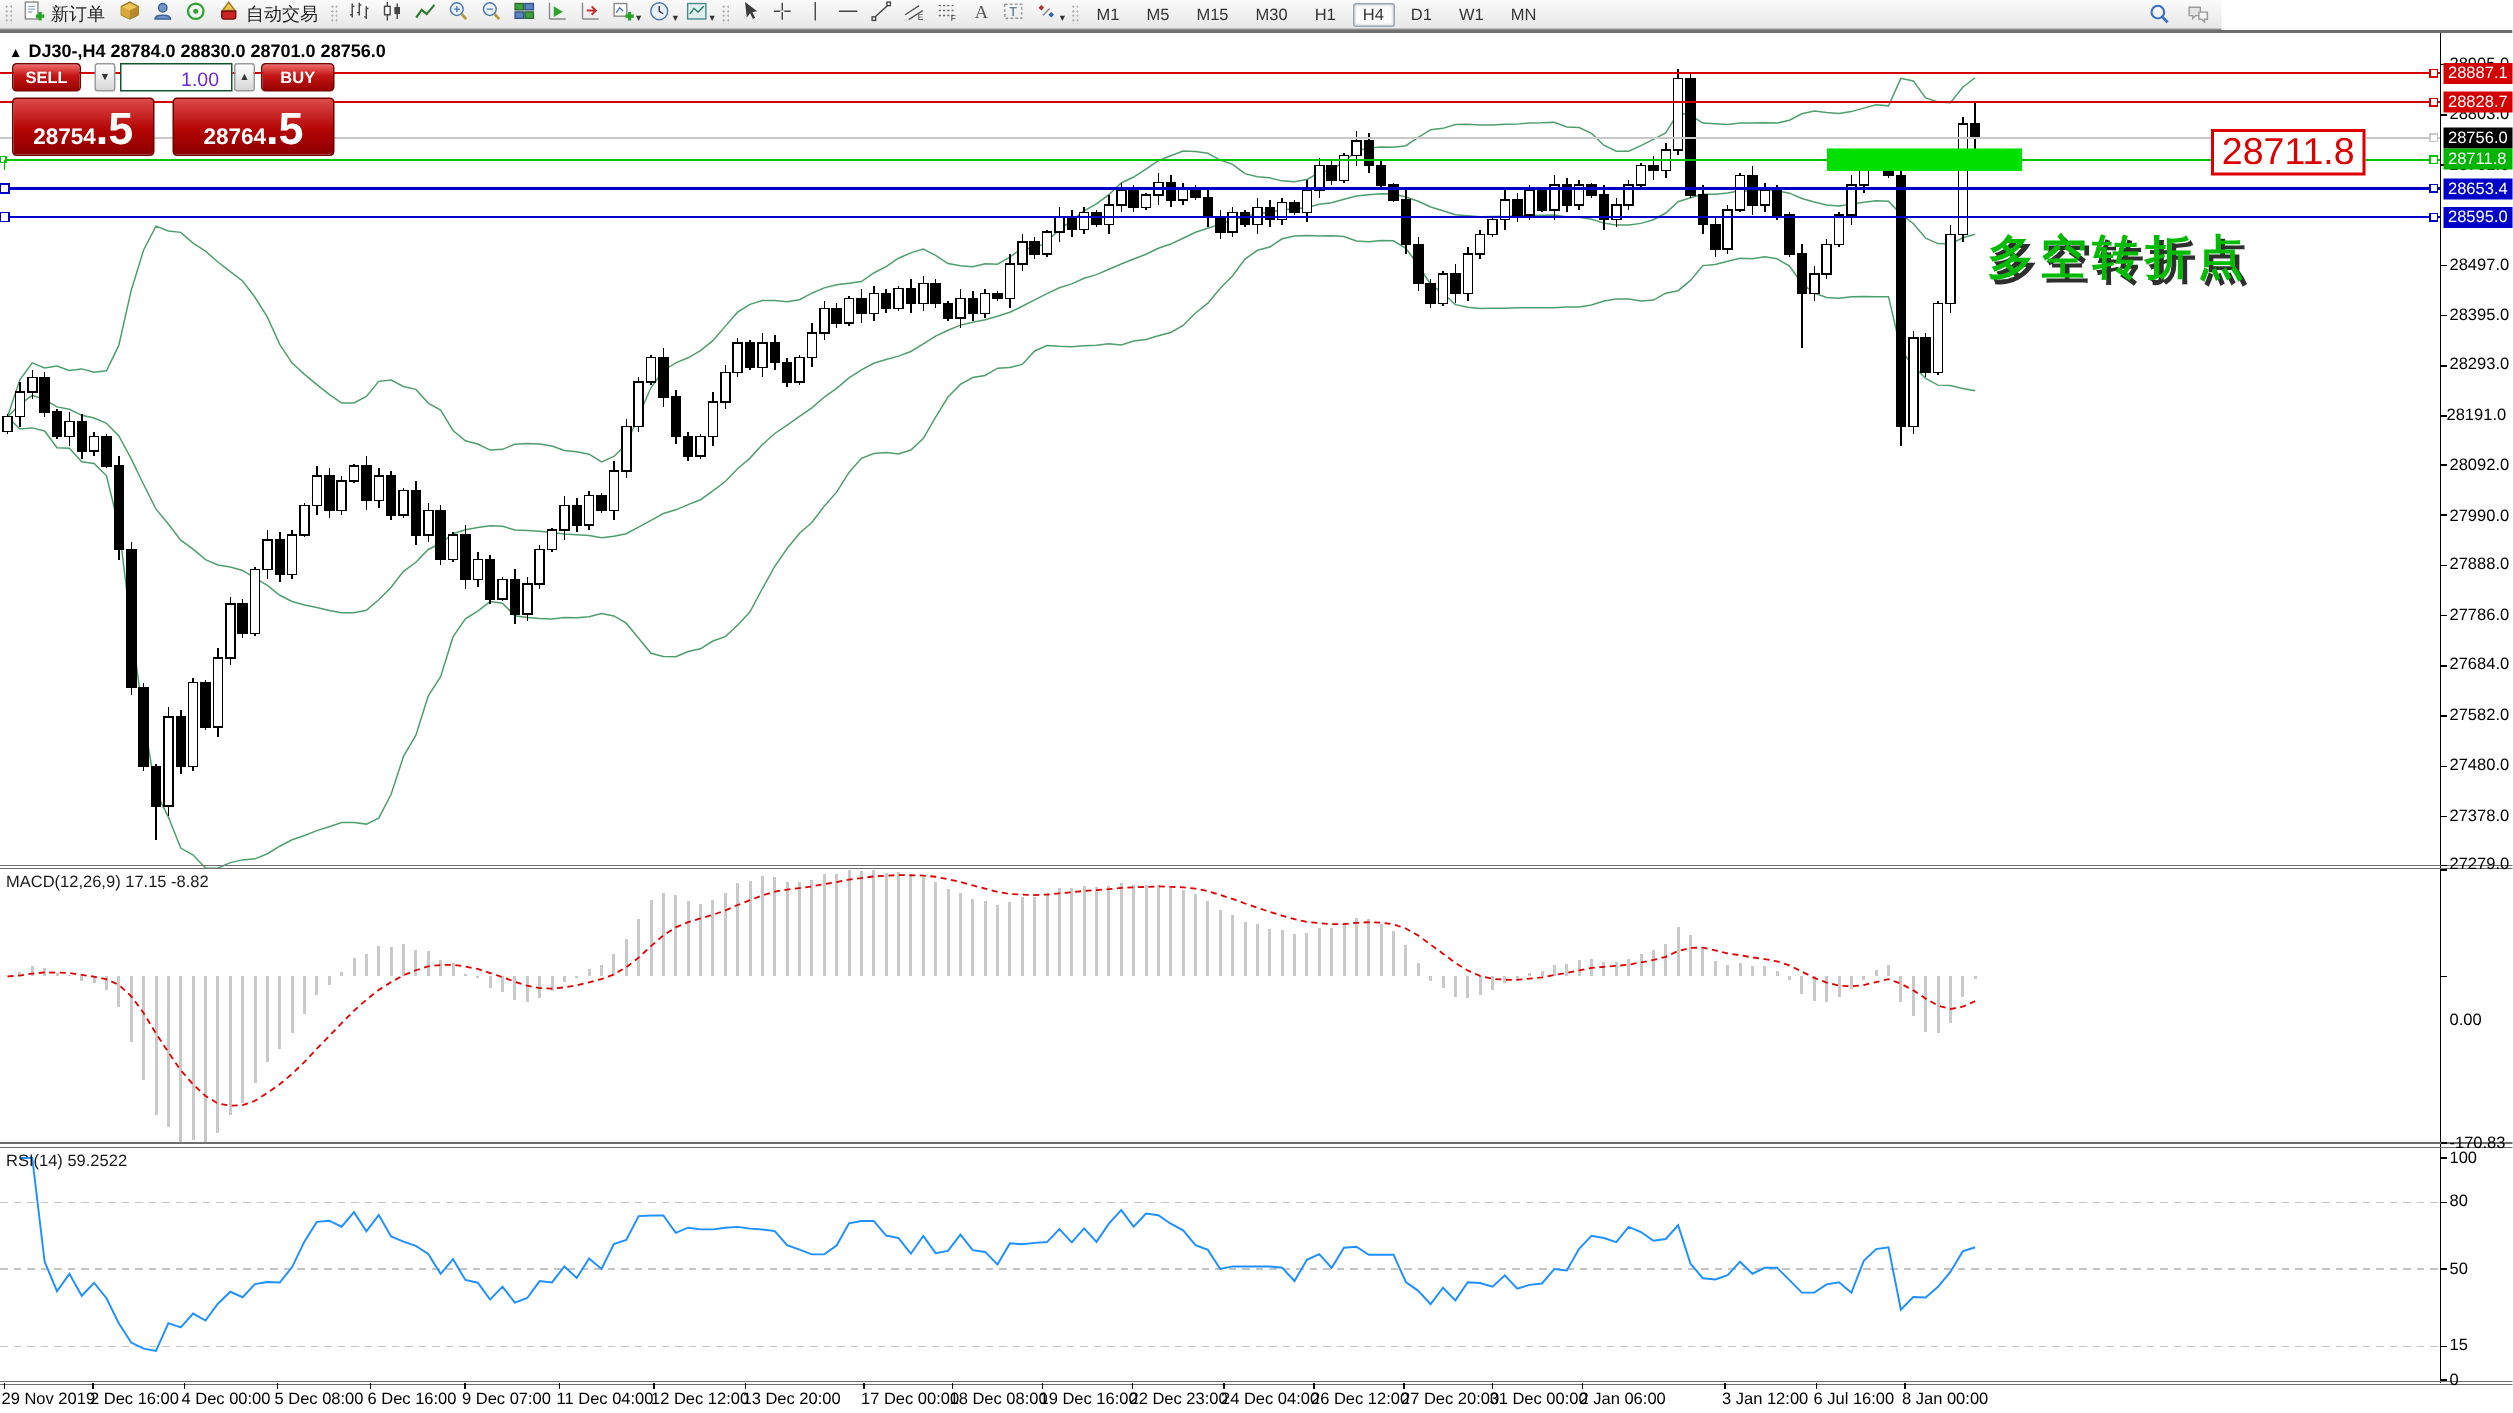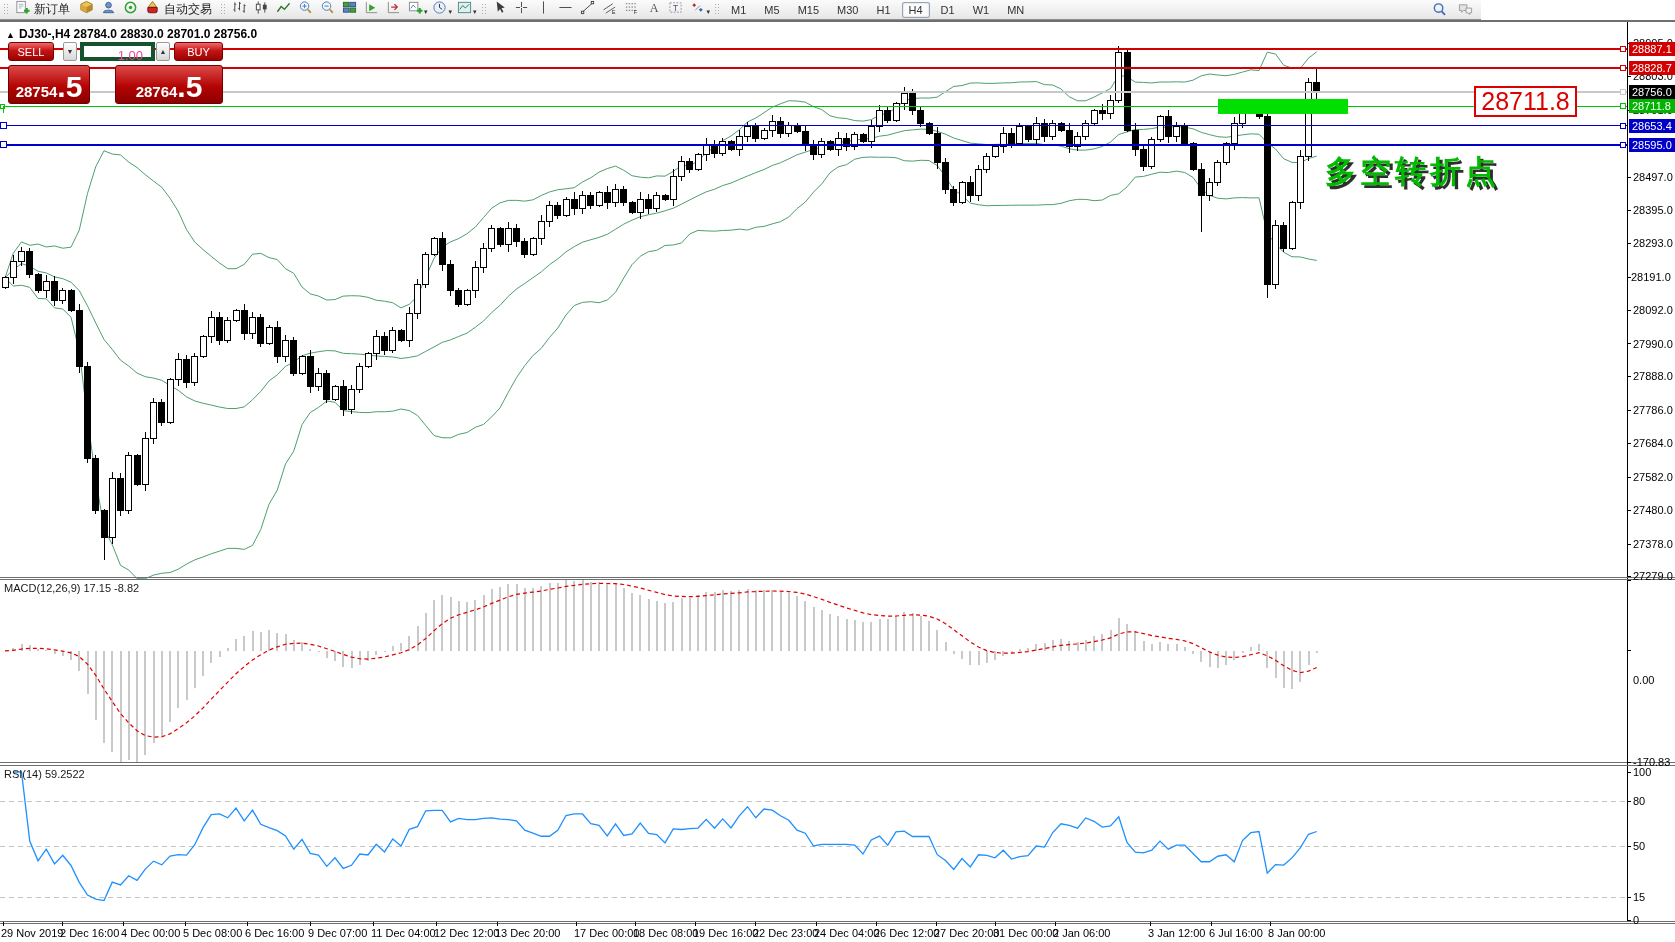--- a/index.html
+++ b/index.html
@@ -25,27 +25,27 @@
   .badge{position:absolute;left:1629px;width:46px;height:14px;line-height:14px;font-size:11px;
          color:#fff;padding-left:3px;z-index:12}
   #labels{position:absolute;top:0;left:0;width:1675px;height:942px;z-index:10;pointer-events:none}
   #labels *{pointer-events:auto}
   
   .chart-title{position:absolute;left:6px;top:27px;font-size:12px;font-weight:bold;color:#000;z-index:20}
   .chart-title .tri{font-size:9px;margin-right:4px}
   
   .oct{position:absolute;left:8px;top:42px;width:215px;height:63px;z-index:30}
   .oct-btn{position:absolute;height:19px;border:1px solid #7a0000;border-radius:3px;color:#fff;
-           font-size:11px;font-weight:normal;display:flex;align-items:center;justify-content:center;
+           font-size:11px;font-weight:bold;display:flex;align-items:center;justify-content:center;
            background:linear-gradient(#ef6a6a,#c41414 45%,#9a0202);box-sizing:border-box}
   .spin-btn{position:absolute;top:0;width:14px;height:19px;border:1px solid #9a9a9a;border-radius:2px;
             background:linear-gradient(#fefefe,#d7d7d7);color:#333;font-size:7px;display:flex;
             align-items:center;justify-content:center;box-sizing:border-box}
-  .vol{position:absolute;left:72px;top:0;width:75px;height:19px;border:4px solid #14532d;background:#fff;
-       font-size:13px;color:#ec4899;text-align:right;padding-right:8px;line-height:19px;box-sizing:border-box}
+  .vol{position:absolute;left:72px;top:0;width:75px;height:19px;border:1px solid #14532d;background:#fff;
+       font-size:13px;color:#6d28d9;text-align:right;padding-right:8px;line-height:19px;box-sizing:border-box}
   .oct-price{position:absolute;top:23px;height:39px;border:1px solid #720000;border-radius:3px;color:#fff;
              background:linear-gradient(#dd4a4a,#b40404 55%,#8c0000);display:flex;align-items:flex-end;
              justify-content:center;padding-bottom:3px;box-sizing:border-box}
   .p-main{font-size:15px;font-weight:bold;line-height:17px}
   .p-big{font-size:30px;font-weight:bold;line-height:26px}
   
   .red-price-box{position:absolute;left:1474px;top:86px;width:99px;height:27px;border:2px solid #dd0000;
                  background:#fff;color:#dd0000;font-size:25px;line-height:27px;text-align:center;z-index:25}
   .annotation{position:absolute;left:1325px;top:151px;font-size:31px;font-weight:bold;color:#00bb00;
               letter-spacing:4px;text-shadow:3px 3px 0 #2e2e2e;z-index:25}
@@ -889,21 +889,21 @@
 <div class="chart-title">
   <span class="tri">▲</span><span>DJ30-,H4  28784.0 28830.0 28701.0 28756.0</span>
 </div>
 
 <div class="oct">
   <div class="oct-btn" style="left:0;top:0;width:46px">SELL</div>
   <div class="spin-btn" style="left:55px">▼</div>
   <div class="vol">1.00</div>
   <div class="spin-btn" style="left:148px">▲</div>
   <div class="oct-btn" style="left:166px;top:0;width:49px">BUY</div>
-  <div class="oct-price" style="left:0;width:82px">
+  <div class="oct-price" style="left:0;width:95px">
     <span class="p-main">28754</span>
       <span class="p-big">.5</span>
   </div>
   <div class="oct-price" style="left:107px;width:108px">
     <span class="p-main">28764</span>
       <span class="p-big">.5</span>
   </div>
 </div>
 
 <div class="red-price-box">28711.8</div>

